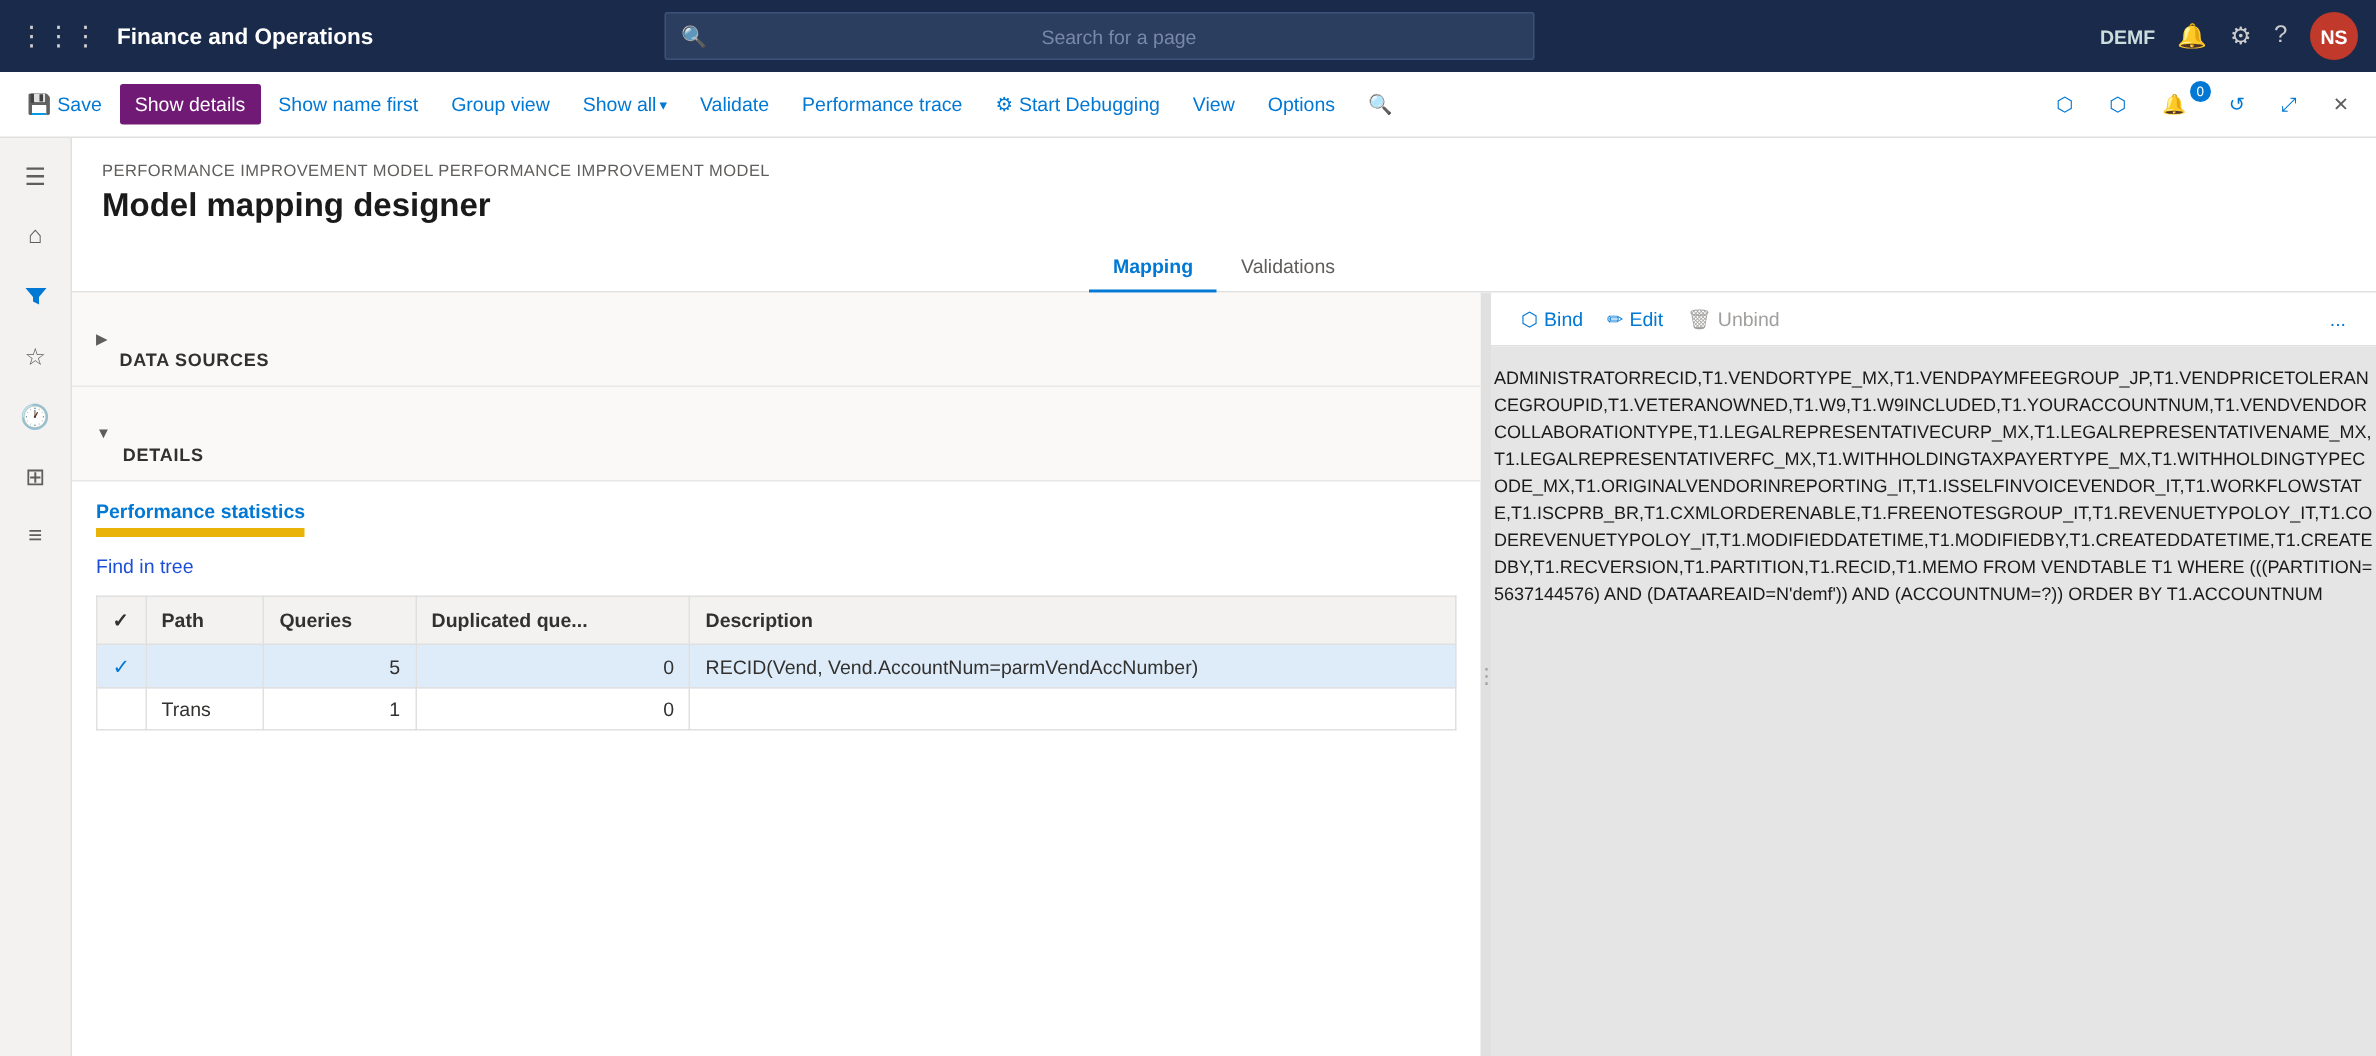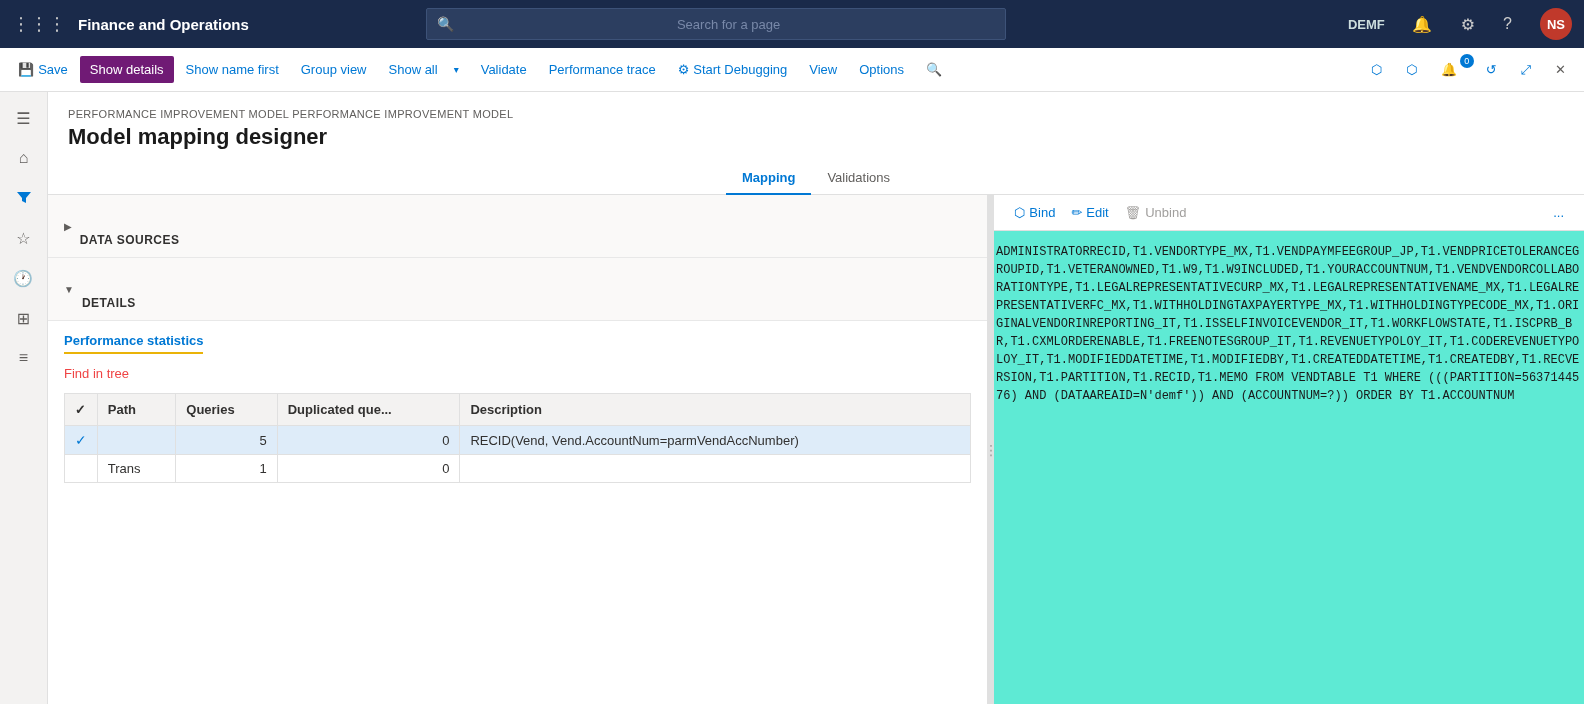--- a/index.html
+++ b/index.html
@@ -36,21 +36,21 @@
       outline: none;
       color: #aab;
       font-size: 13px;
       width: 100%;
       text-align: center;
     }
     .top-nav .search-bar input::placeholder { color: #7888a8; }
     .top-nav-right {
       display: flex;
       align-items: center;
-      gap: 28px;
+      gap: 15px;
       color: #cdd;
       font-size: 13px;
       margin-left: auto;
     }
     .top-nav-right .env-name { font-weight: 600; font-size: 13px; }
     .top-nav-right .icon-btn { cursor: pointer; font-size: 16px; color: #ccc; }
     .avatar {
       width: 32px; height: 32px;
       background: #c0392b;
       border-radius: 50%;
@@ -81,21 +81,21 @@
       cursor: pointer;
       font-size: 13px;
       color: #0078d4;
       white-space: nowrap;
       border-radius: 2px;
     }
     .cmd-btn.active {
       background: #701a75;
       color: white;
     }
-    .cmd-dropdown { display: flex; align-items: center; gap: 16px; }
+    .cmd-dropdown { display: flex; align-items: center; gap: 2px; }
     .cmd-dropdown-arrow { font-size: 10px; }
     .cmd-right { margin-left: auto; display: flex; align-items: center; gap: 4px; }
 
     
     .page-layout {
       display: flex;
       height: calc(100vh - 92px);
     }
 
     
@@ -189,27 +189,27 @@
     }
     .section-toggle { font-size: 10px; color: #605e5c; }
     .section-title-text { font-weight: 600; font-size: 12px; text-transform: uppercase; color: #323130; letter-spacing: 0.5px; margin-top: 28px; }
 
     
     .details-section { padding: 12px 16px; }
     .perf-stats-label {
       font-size: 13px;
       font-weight: 600;
       color: #0078d4;
-      border-bottom: 2px solid #eab308;
+      border-bottom: 6px solid #eab308;
       display: inline-block;
       padding-bottom: 4px;
       margin-bottom: 12px;
     }
     .find-in-tree {
-      color: #ef4444;
+      color: #1d4ed8;
       font-size: 13px;
       cursor: pointer;
       margin-bottom: 12px;
       display: inline-block;
     }
 
     
     .data-table {
       width: 100%;
       border-collapse: collapse;
@@ -269,23 +269,23 @@
       padding: 2px 4px;
     }
     .right-panel-actions .action-btn.disabled { color: #a19f9d; cursor: default; }
     .right-panel-actions .more-btn { margin-left: auto; }
 
     
     .sql-panel {
       flex: 1;
       overflow-y: auto;
       padding: 12px 2px;
-      background: #5eead4;
+      background: #e5e5e5;
       font-size: 12px;
-      font-family: Liberation Mono, monospace;
+      font-family: Liberation Sans, sans-serif;
       color: #1a1a1a;
       line-height: 1.5;
       word-break: break-all;
     }
 
     
     .v-divider {
       width: 6px;
       background: #e0e0e0;
       cursor: col-resize;

